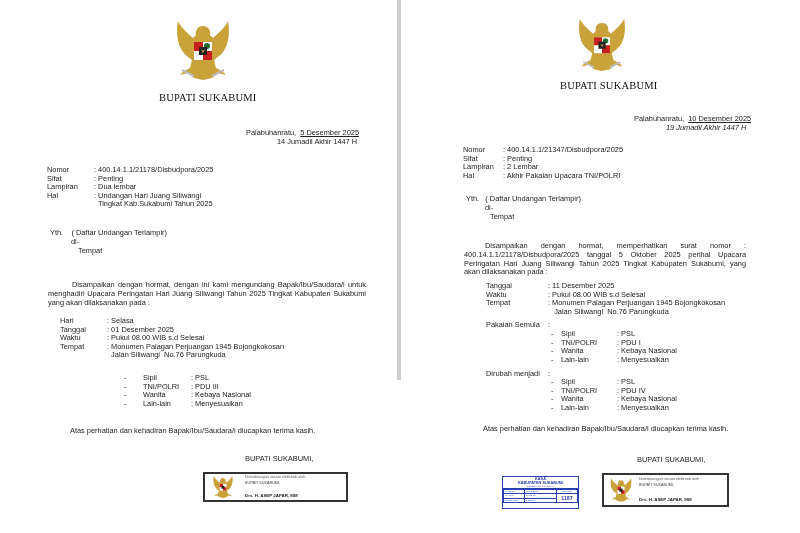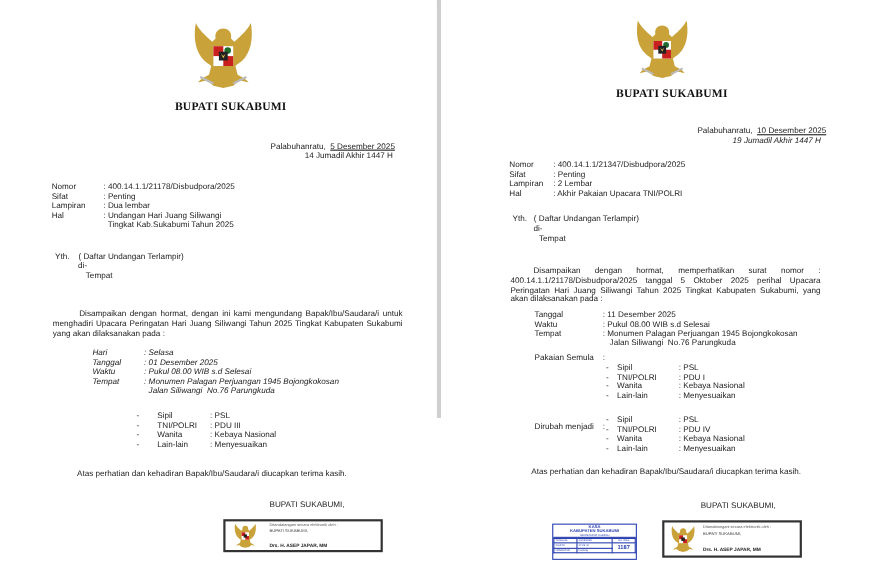--- a/index.html
+++ b/index.html
@@ -10,21 +10,21 @@
   }
   .page { position:absolute; top:0; background:#fff; }
   #page-left { left:0; width:397px; height:533px; }
   #page-right { left:401px; width:399px; height:533px; }
   .topband { position:absolute; left:0; top:0; width:397px; height:5px; background:#e8e8e8; }
   .vdivider { position:absolute; left:397px; top:0; width:4px; height:380px; background:#cfcfcf; }
 
   .abs { position:absolute; white-space:nowrap; }
   .t { font-size:7.4px; line-height:8.6px; }
   .emblem { position:absolute; }
-  .title { font-family:"Liberation Serif", serif; font-weight:bold; font-size:10.5px; letter-spacing:0.2px; color:#111; }
+  .title { font-family:"Liberation Serif", serif; font-weight:normal; font-size:10.5px; letter-spacing:0.2px; color:#111; }
   .u { text-decoration:underline; }
 
   table.kv { border-collapse:collapse; }
   table.kv td { padding:0; font-size:7.4px; line-height:8.6px; vertical-align:top; white-space:nowrap; }
 
   .para { font-size:7.4px; line-height:8.8px; text-align:justify; white-space:normal; }
 
   .sigbox {
     position:absolute; border:2px solid #333; background:#fff; box-sizing:border-box;
   }
@@ -93,21 +93,21 @@
 
   <div class="abs t" style="left:50px; top:229px;">
     <span>Yth.</span>&nbsp;&nbsp;&nbsp;
     <span>( Daftar Undangan Terlampir)</span>
   </div>
   <div class="abs t" style="left:71px; top:238px;">di-</div>
   <div class="abs t" style="left:78px; top:247px;">Tempat</div>
 
   <div class="abs para" style="left:48px; top:281px; width:318px; text-indent:24px;">Disampaikan dengan hormat,  dengan ini  kami mengundang Bapak/Ibu/Saudara/i untuk menghadiri Upacara Peringatan Hari Juang Siliwangi Tahun 2025 Tingkat Kabupaten Sukabumi  yang akan dilaksanakan pada :</div>
 
-  <table class="kv abs" style="left:84px; top:317px;font-style:italic;">
+  <table class="kv abs" style="left:60px; top:317px;">
     <tbody>
         <tr>
           <td style="width:47px">Hari</td>
           <td>: Selasa</td>
         </tr>
     <tr>
           <td>Tanggal</td>
           <td>: 01 Desember 2025</td>
         </tr>
     <tr>
@@ -260,21 +260,21 @@
           <td>: Kebaya Nasional</td>
         </tr>
     <tr>
           <td>-</td>
           <td>Lain-lain</td>
           <td>: Menyesuaikan</td>
         </tr>
   </tbody>
     </table>
 
-  <div class="abs t" style="left:85px; top:384px;">
+  <div class="abs t" style="left:85px; top:370px;">
     <span>Dirubah menjadi</span><span style="position:absolute; left:62px;">:</span>
   </div>
   <table class="kv abs" style="left:150px; top:378px;">
     <tbody>
         <tr>
           <td style="width:10px">-</td>
           <td style="width:56px">Sipil</td>
           <td>: PSL</td>
         </tr>
     <tr>

